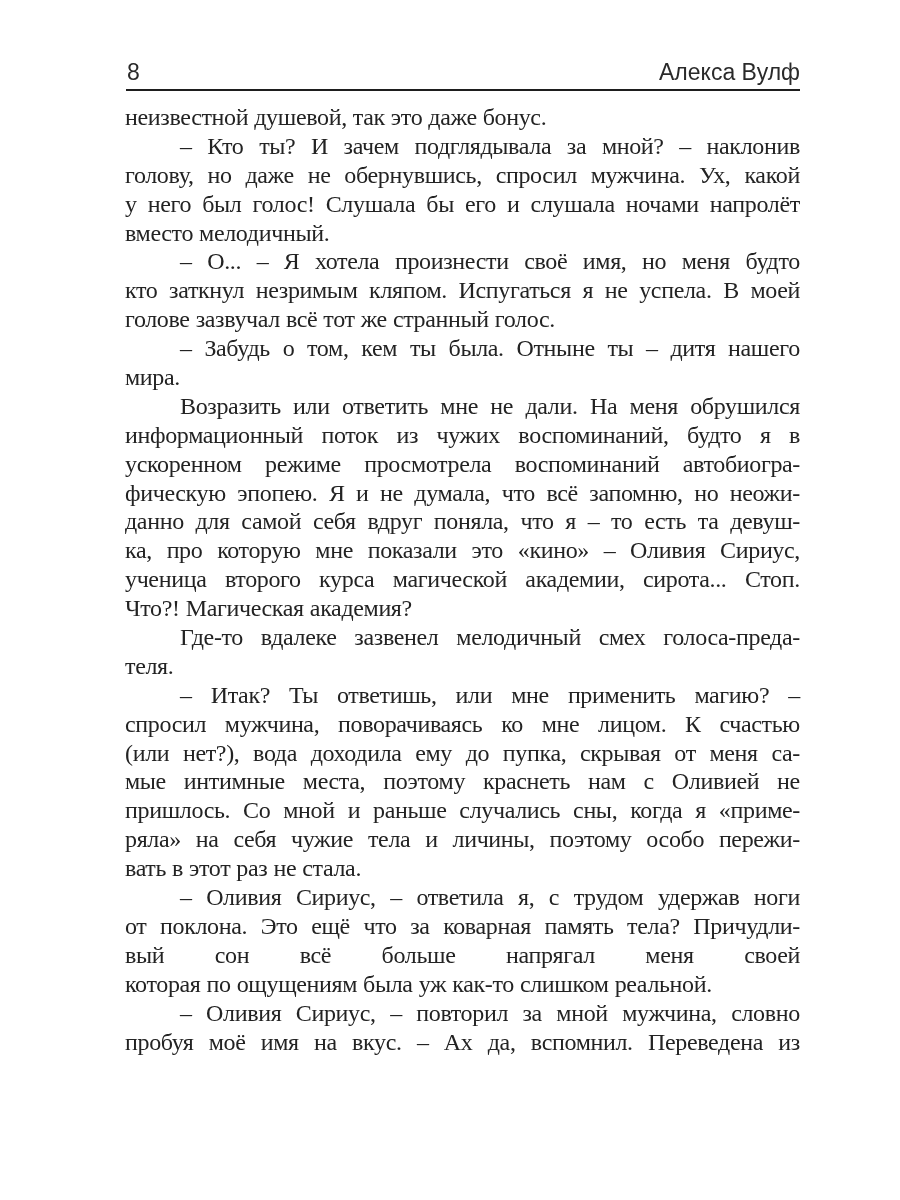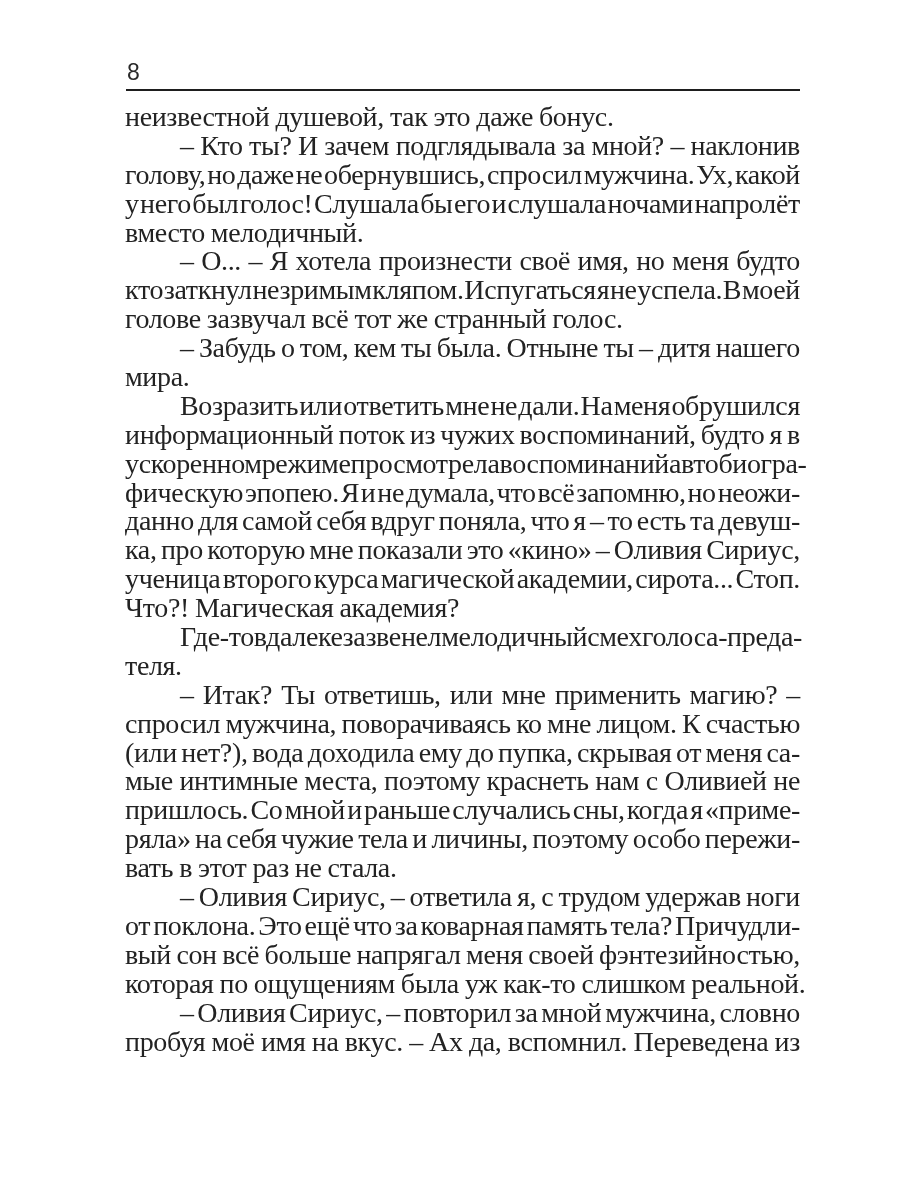--- a/index.html
+++ b/index.html
@@ -49,21 +49,21 @@
     width: 674px;
     height: 2px;
     background: #1e1e1e;
   }
   .body-text {
     position: absolute;
     left: 125px;
     top: 103px;
     width: 675px;
     font-family: "Liberation Serif", "DejaVu Serif", serif;
-    font-size: 28px;
+    font-size: 24px;
     letter-spacing: -0.35px;
     color: #232323;
   }
   .line {
     height: 28.9px;
     line-height: 28.9px;
     white-space: nowrap;
     display: flex;
     overflow: visible;
   }
@@ -79,20 +79,21 @@
   }
   .w { display: inline-block; }
 </style>
 </head>
 <body>
 
 <div class="page">
 
   <div class="running-head">
     <span class="folio">8</span>
+    <span class="author">Алекса Вулф</span>
   </div>
 
   <div class="rule"></div>
 
   <div class="body-text" id="body-text">
       <div>
         <div class="line last">
           <span class="w">неизвестной</span>
           <span class="w">душевой,</span>
           <span class="w">так</span>
@@ -400,21 +401,20 @@
           <span class="w">Причудли-</span>
         </div>
         <div class="line justify">
           <span class="w">вый</span>
           <span class="w">сон</span>
           <span class="w">всё</span>
           <span class="w">больше</span>
           <span class="w">напрягал</span>
           <span class="w">меня</span>
           <span class="w">своей</span>
-          <span class="w">фэнтезийностью,</span>
         </div>
         <div class="line last">
           <span class="w">которая</span>
           <span class="w">по</span>
           <span class="w">ощущениям</span>
           <span class="w">была</span>
           <span class="w">уж</span>
           <span class="w">как-то</span>
           <span class="w">слишком</span>
           <span class="w">реальной.</span>

